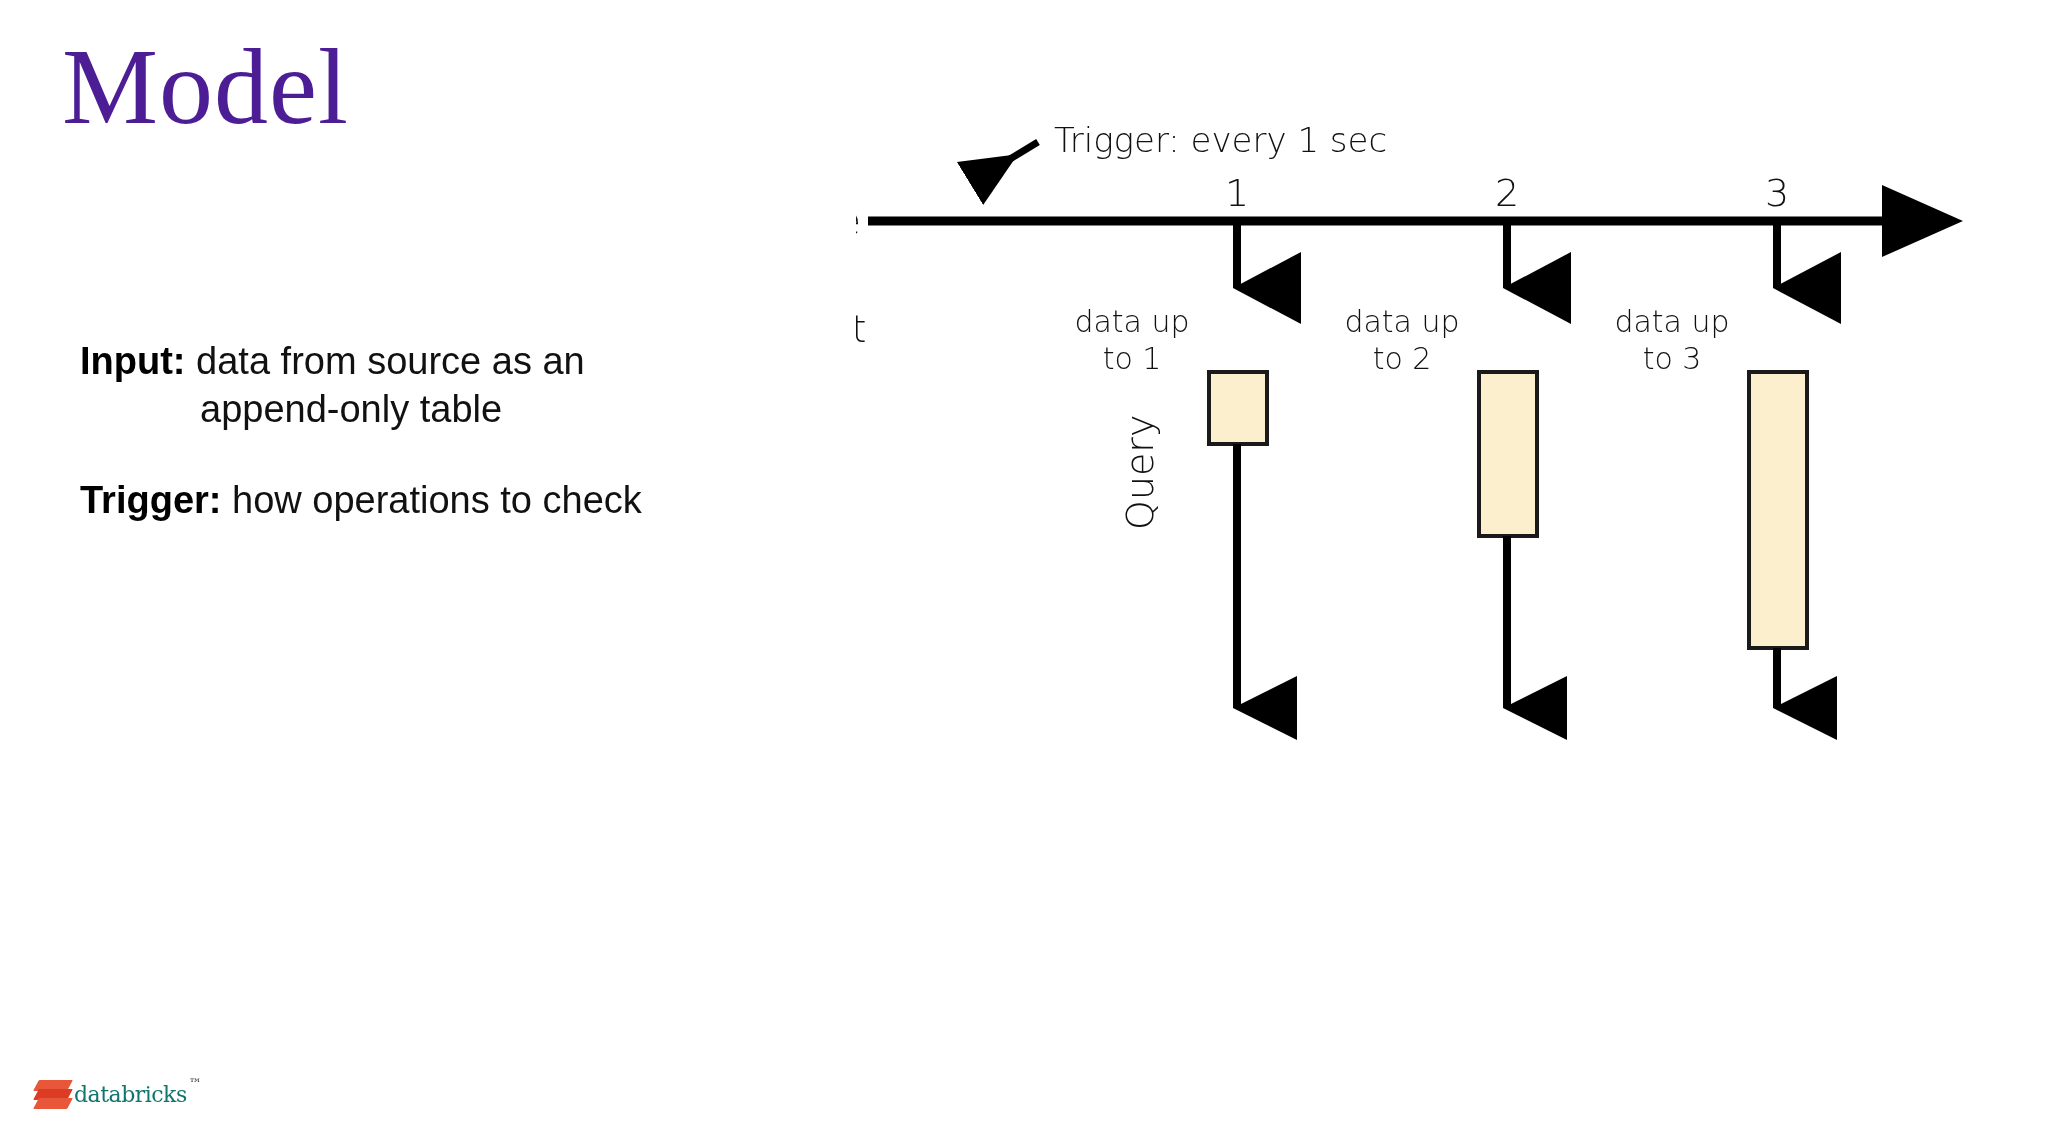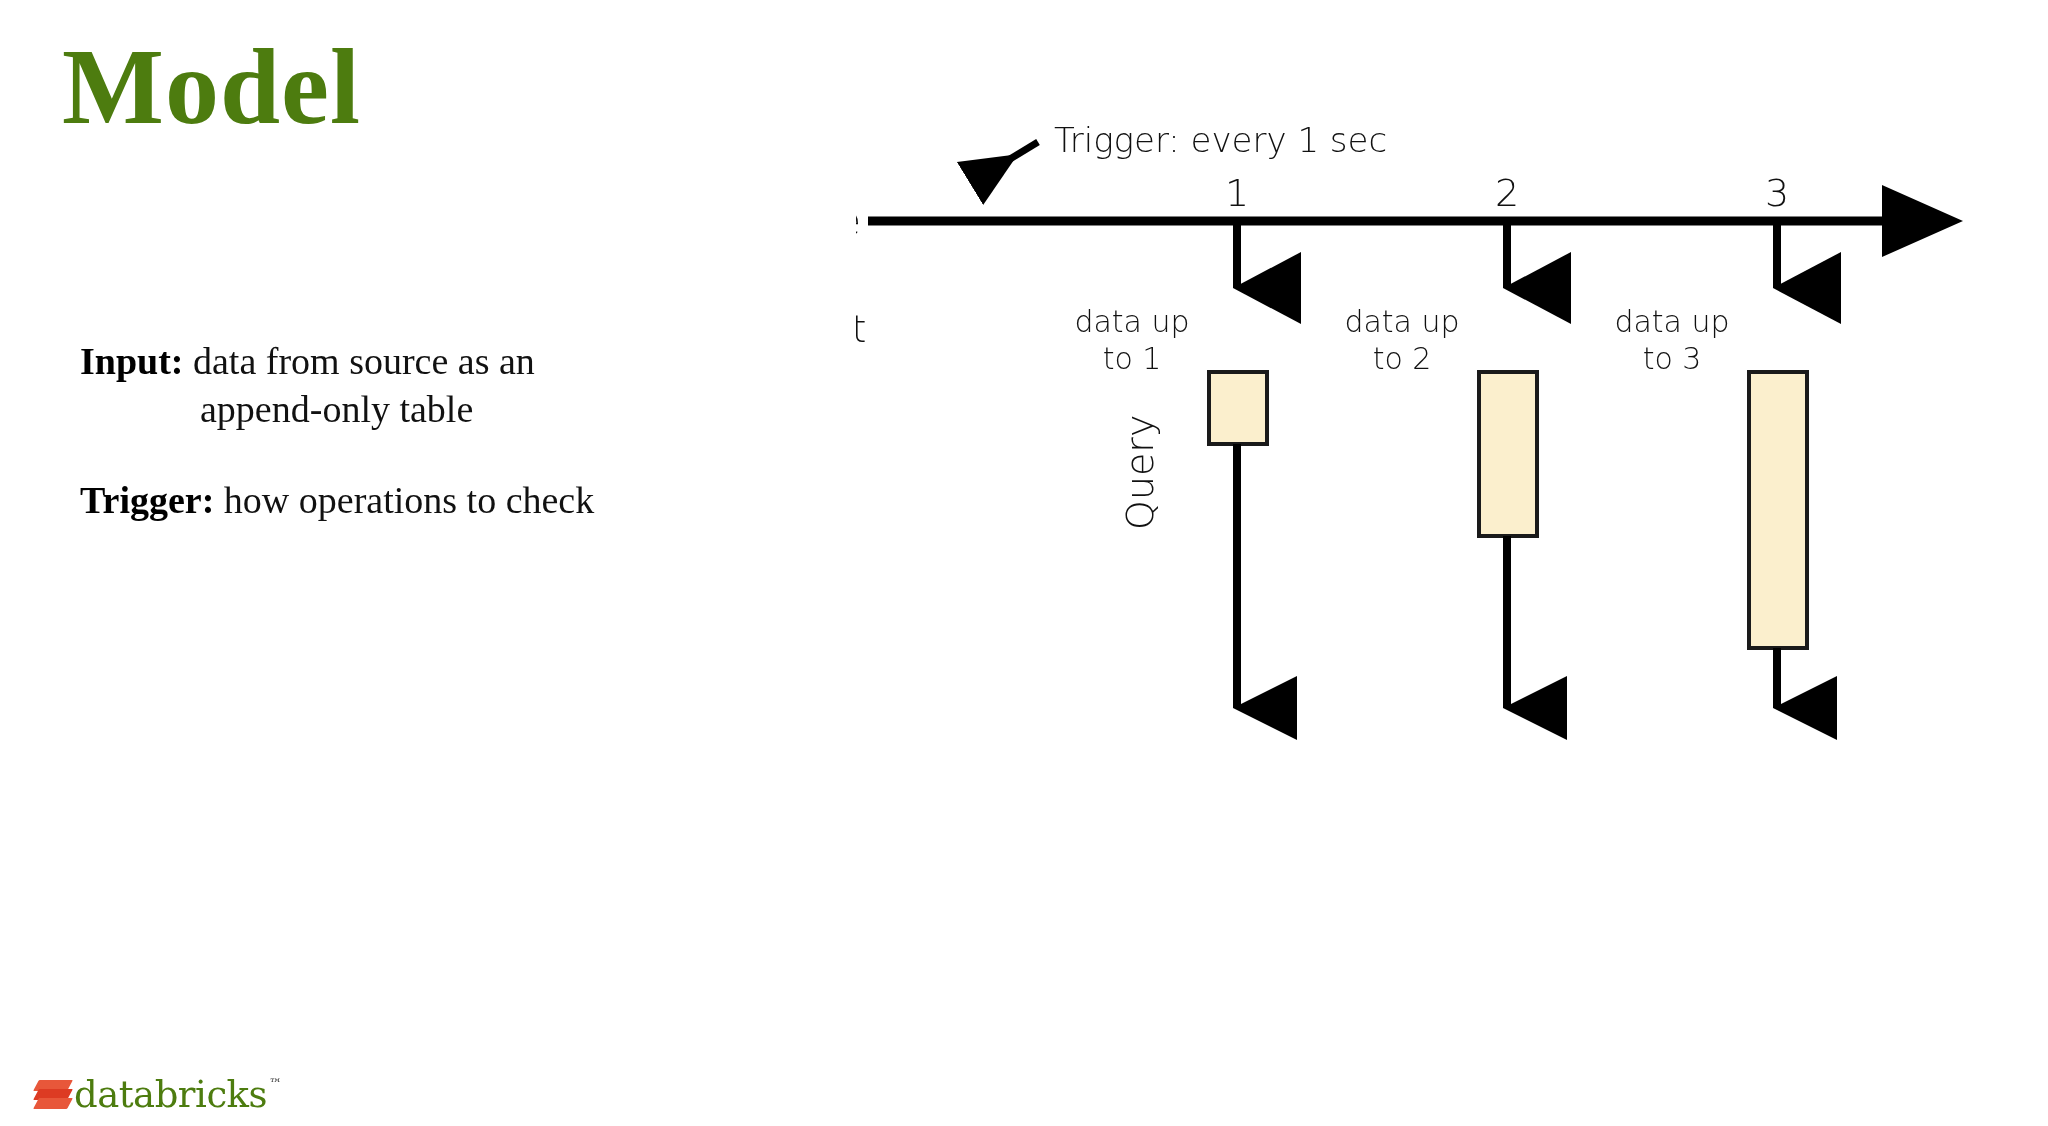--- a/index.html
+++ b/index.html
@@ -19,40 +19,40 @@
     overflow: hidden;
   }
 
   
   #slide-title {
     position: absolute;
     left: 62px;
     top: 28px;
     font-family: "Liberation Serif", serif;
     font-size: 108px;
-    font-weight: 700;
-    color: #4d7c0f;
+    font-weight: 400;
+    color: #4c1d95;
     letter-spacing: 1px;
     line-height: 1.1;
     white-space: nowrap;
     text-align: right;
   }
 
   
   #bullets {
     position: absolute;
     left: 80px;
     top: 338px;
     width: 620px;
   }
   .bullet-block {
     margin-bottom: 44px;
   }
   .bullet-line {
-    font-family: Liberation Serif, serif;
+    font-family: Liberation Sans, sans-serif;
     font-size: 38px;
     font-weight: 300;
     color: #111111;
     line-height: 1.25;
     white-space: nowrap;
   }
   .bullet-line.first {
     text-align: left;
   }
   .bullet-line.cont {
@@ -123,23 +123,23 @@
     height: 11px;
     background: #e0462c;
     transform: skewX(-28deg);
     border-radius: 1px;
   }
   .brick.b1 { top: 1px;  background: #e8573a; }
   .brick.b2 { top: 10px; background: #dd3b23; }
   .brick.b3 { top: 19px; background: #e8573a; }
   #logo-word {
     font-family: "DejaVu Serif", serif;
-    font-size: 37px;
+    font-size: 22px;
     font-weight: 400;
-    color: #4d7c0f;
+    color: #0f766e;
     letter-spacing: -0.5px;
   }
   #logo-tm {
     font-family: "DejaVu Serif", serif;
     font-size: 13px;
     color: #3a3a3a;
     margin-left: 2px;
     align-self: flex-start;
     margin-top: 4px;
   }

